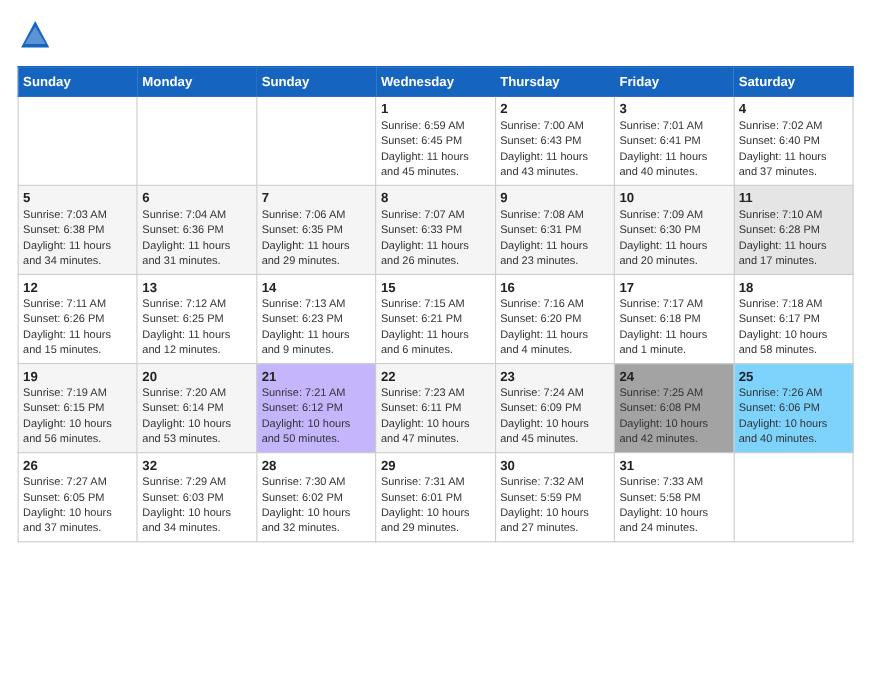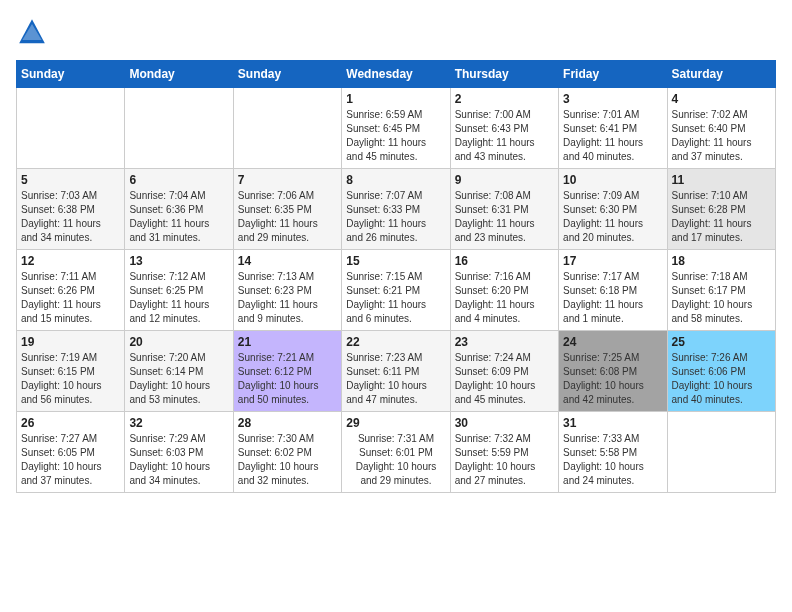--- a/index.html
+++ b/index.html
@@ -328,21 +328,21 @@
         </td>
         <td>
           <div class="day-number">28</div>
           <div class="day-info" style="white-space: pre-line;">Sunrise: 7:30 AM
 Sunset: 6:02 PM
 Daylight: 10 hours
 and 32 minutes.</div>
         </td>
         <td>
           <div class="day-number">29</div>
-          <div class="day-info" style="white-space: pre-line; text-align: center;">Sunrise: 7:31 AM
+          <div class="day-info" style="white-space: pre-line;">Sunrise: 7:31 AM
 Sunset: 6:01 PM
 Daylight: 10 hours
 and 29 minutes.</div>
         </td>
         <td>
           <div class="day-number">30</div>
           <div class="day-info" style="white-space: pre-line;">Sunrise: 7:32 AM
 Sunset: 5:59 PM
 Daylight: 10 hours
 and 27 minutes.</div>

